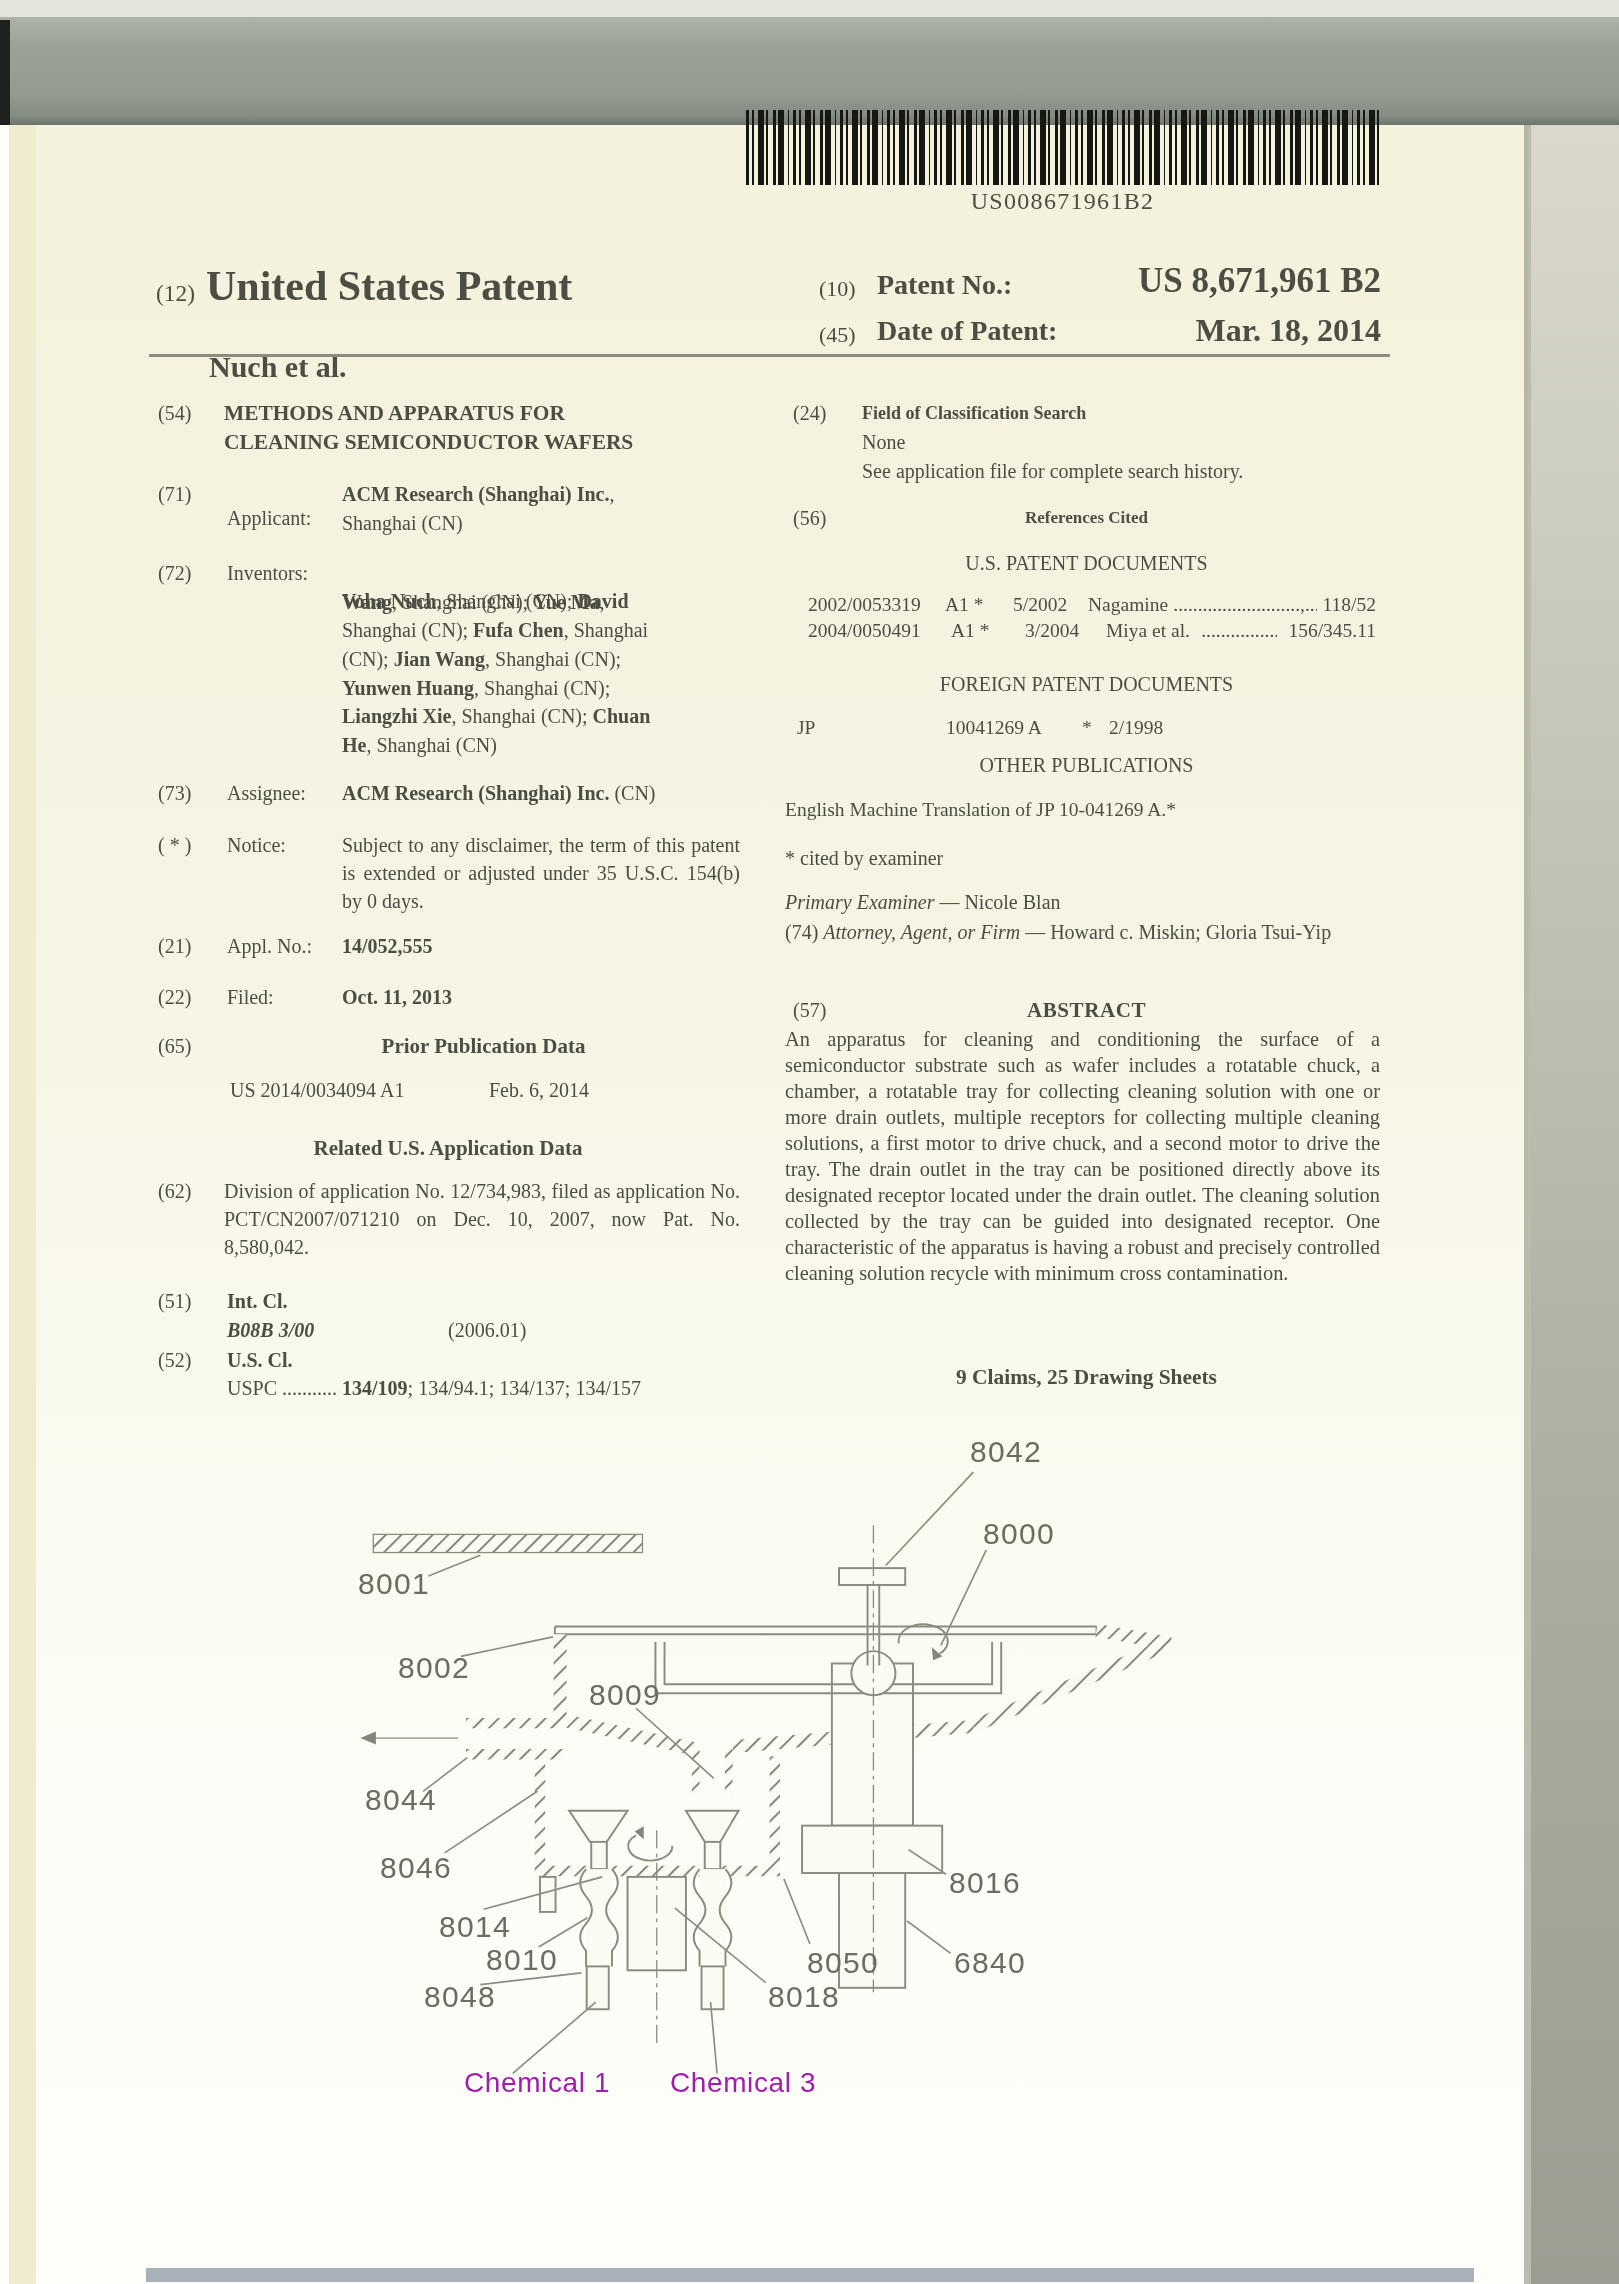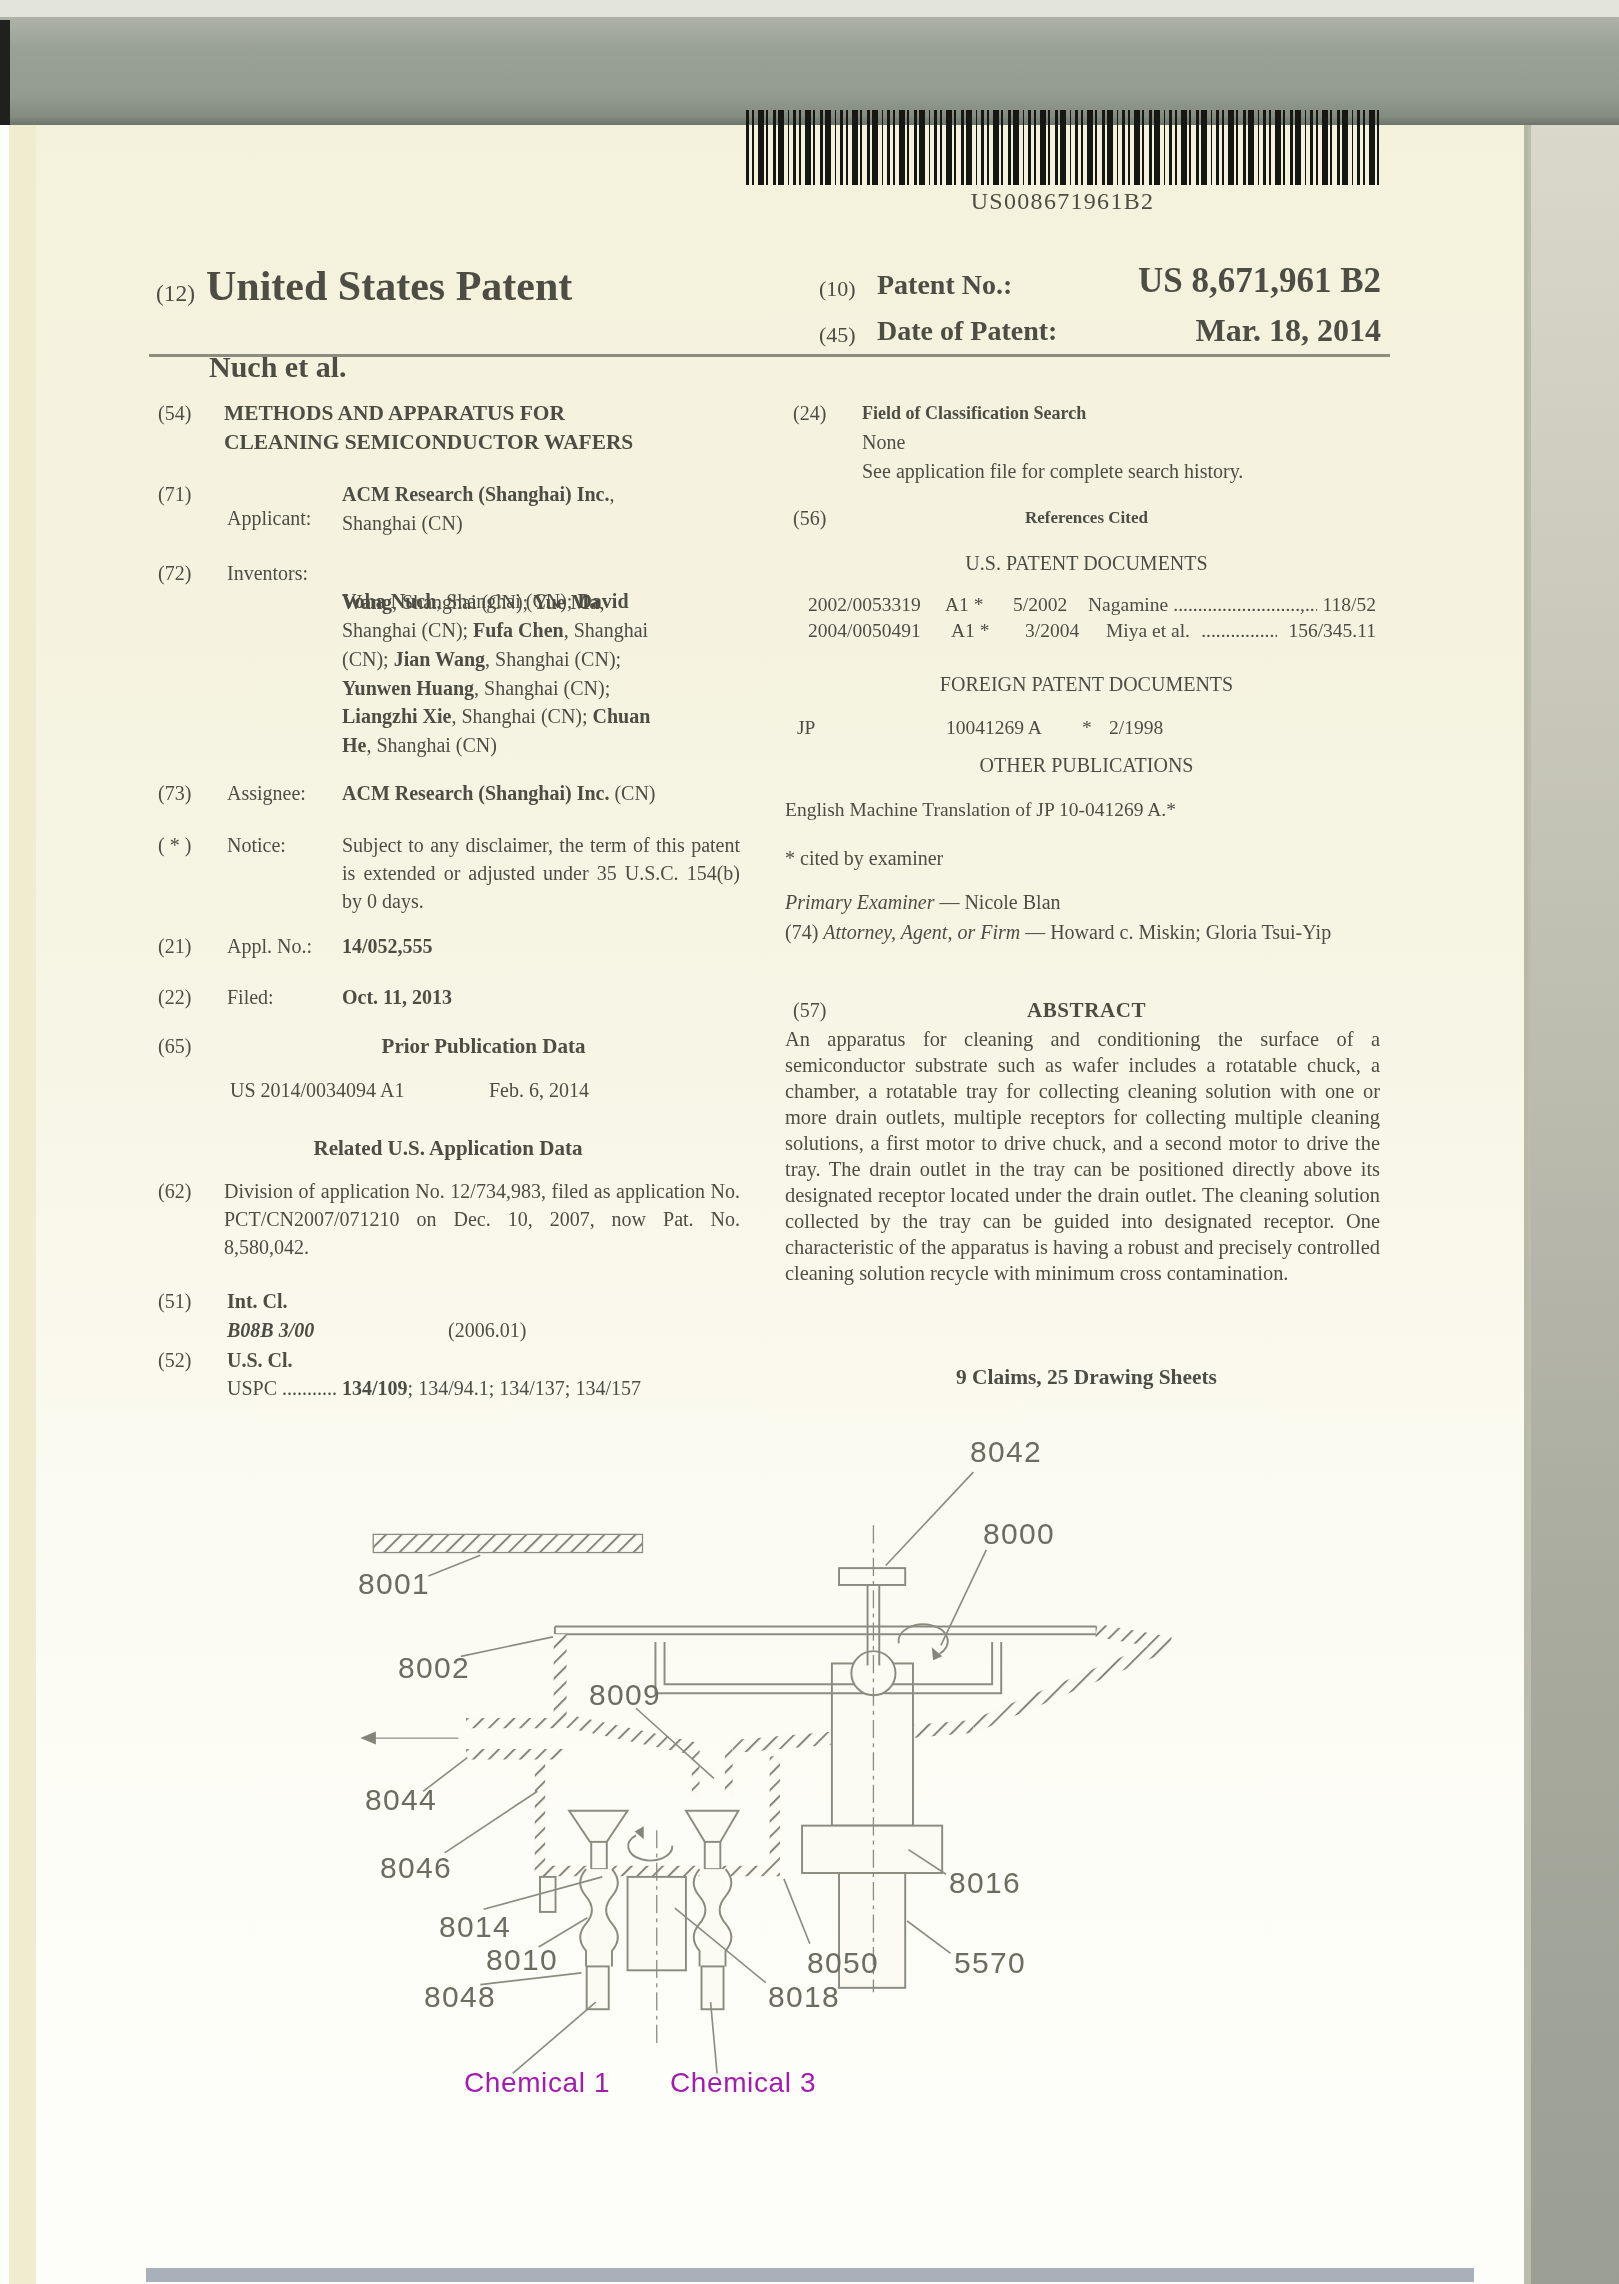--- a/index.html
+++ b/index.html
@@ -270,17 +270,17 @@
 <div class="abs fl" style="left:358px;top:1567px;">8001</div>
 <div class="abs fl" style="left:398px;top:1651px;">8002</div>
 <div class="abs fl" style="left:589px;top:1678px;">8009</div>
 <div class="abs fl" style="left:365px;top:1783px;">8044</div>
 <div class="abs fl" style="left:380px;top:1851px;">8046</div>
 <div class="abs fl" style="left:439px;top:1910px;">8014</div>
 <div class="abs fl" style="left:486px;top:1943px;">8010</div>
 <div class="abs fl" style="left:424px;top:1980px;">8048</div>
 <div class="abs fl" style="left:949px;top:1866px;">8016</div>
 <div class="abs fl" style="left:807px;top:1946px;">8050</div>
-<div class="abs fl" style="left:954px;top:1946px;">5570</div>
+<div class="abs fl" style="left:954px;top:1946px;">6840</div>
 <div class="abs fl" style="left:768px;top:1980px;">8018</div>
 <div class="abs flc" style="left:464px;top:2067px;">Chemical 1</div>
 <div class="abs flc" style="left:670px;top:2067px;">Chemical 3</div>
 
 
 </body></html>

